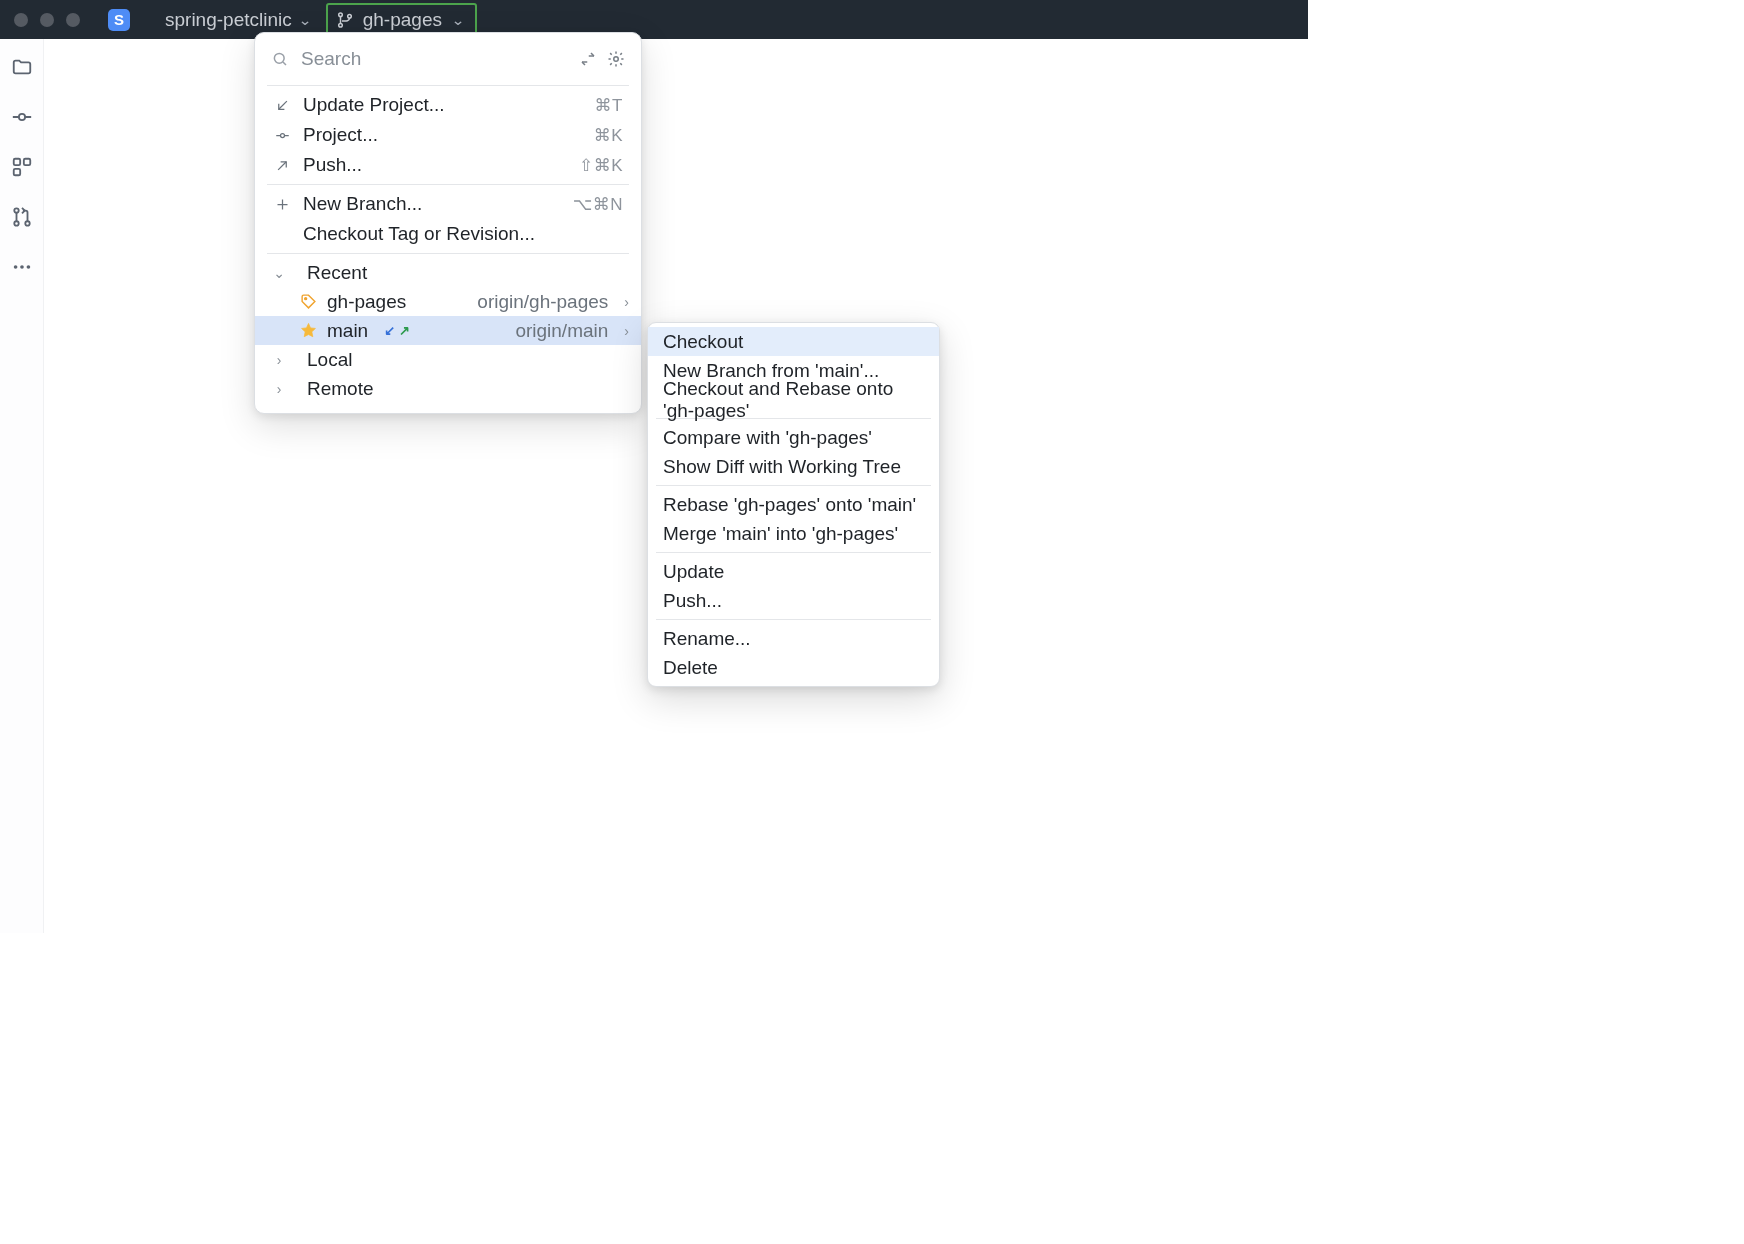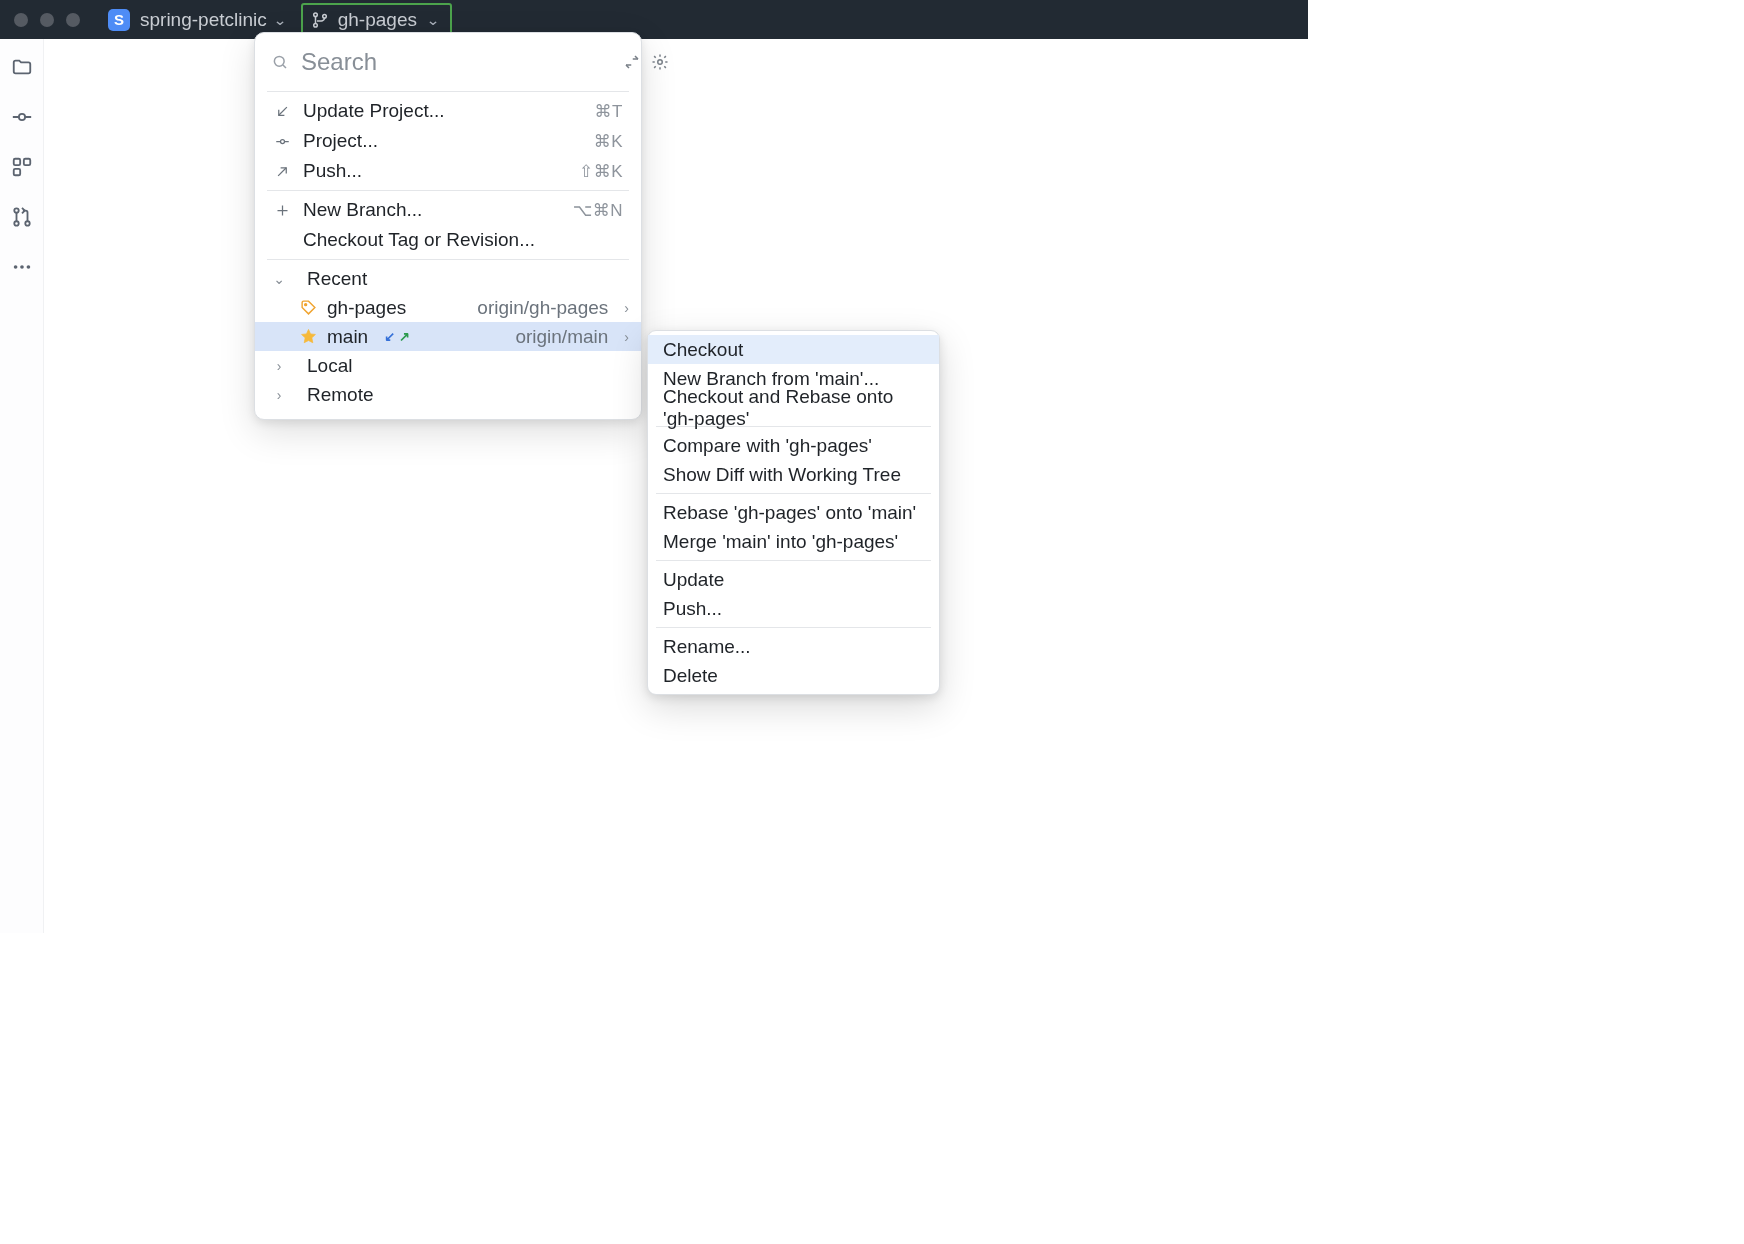--- a/index.html
+++ b/index.html
@@ -49,21 +49,21 @@
     background:#555a62;
     display:inline-block;
   }
   .proj-icon {
     width:22px; height:22px; border-radius:5px;
     background: var(--proj-icon-bg);
     color:#fff; font-weight:700; font-size:15px;
     display:inline-flex; align-items:center; justify-content:center;
     margin-right:10px;
   }
-  .proj-name { margin-right:6px; }
+  .proj-name { margin-right:6px;margin-left:25px; }
   .chev-down {
     width:14px; text-align:center; color:#aab1bb;
     font-size:14px; transform: scaleX(1.2);
   }
   .branch-widget {
     margin-left: 14px;
     padding: 3px 10px 3px 8px;
     border: 2px solid var(--highlight-border);
     border-radius: 3px;
     display: inline-flex; align-items:center;
@@ -97,21 +97,21 @@
     box-shadow: 0 12px 36px rgba(0,0,0,0.13), 0 3px 10px rgba(0,0,0,0.09);
     padding: 6px 0 10px 0;
   }
   .vcs-popup .search-row {
     display:flex; align-items:center;
     padding: 8px 16px 10px 16px;
     gap:10px;
   }
   .vcs-popup .search-row input {
     flex:1; border:none; outline:none;
-    font-size:24px; color:var(--text);
+    font-size:19px; color:var(--text);
   }
   .vcs-popup .search-row input::placeholder { color: var(--muted2); }
   .vcs-popup hr {
     border:none; border-top:1px solid var(--border);
     margin:4px 12px 4px 12px;
   }
   .menu-item {
     display:flex; align-items:center;
     padding: 4px 18px;
     height:30px;
@@ -139,21 +139,21 @@
   .tree-label-sec { color: var(--text); margin-left: 10px; }
 
   
   .in-out { font-size:13px; font-weight:700; display:inline-flex; gap:4px; align-items:center;}
   .in-out .in  { color:#3570d8; }
   .in-out .out { color:#2c9a4d; }
 
   
   .ctx-menu {
     position:absolute;
-    top:330px;
+    top:322px;
     left:647px;
     width:293px;
     background: var(--panel-bg);
     border:1px solid var(--border2);
     border-radius:9px;
     box-shadow: 0 12px 36px rgba(0,0,0,0.15), 0 3px 10px rgba(0,0,0,0.1);
     padding: 4px 0;
   }
   .ctx-item {
     padding: 4px 15px;

